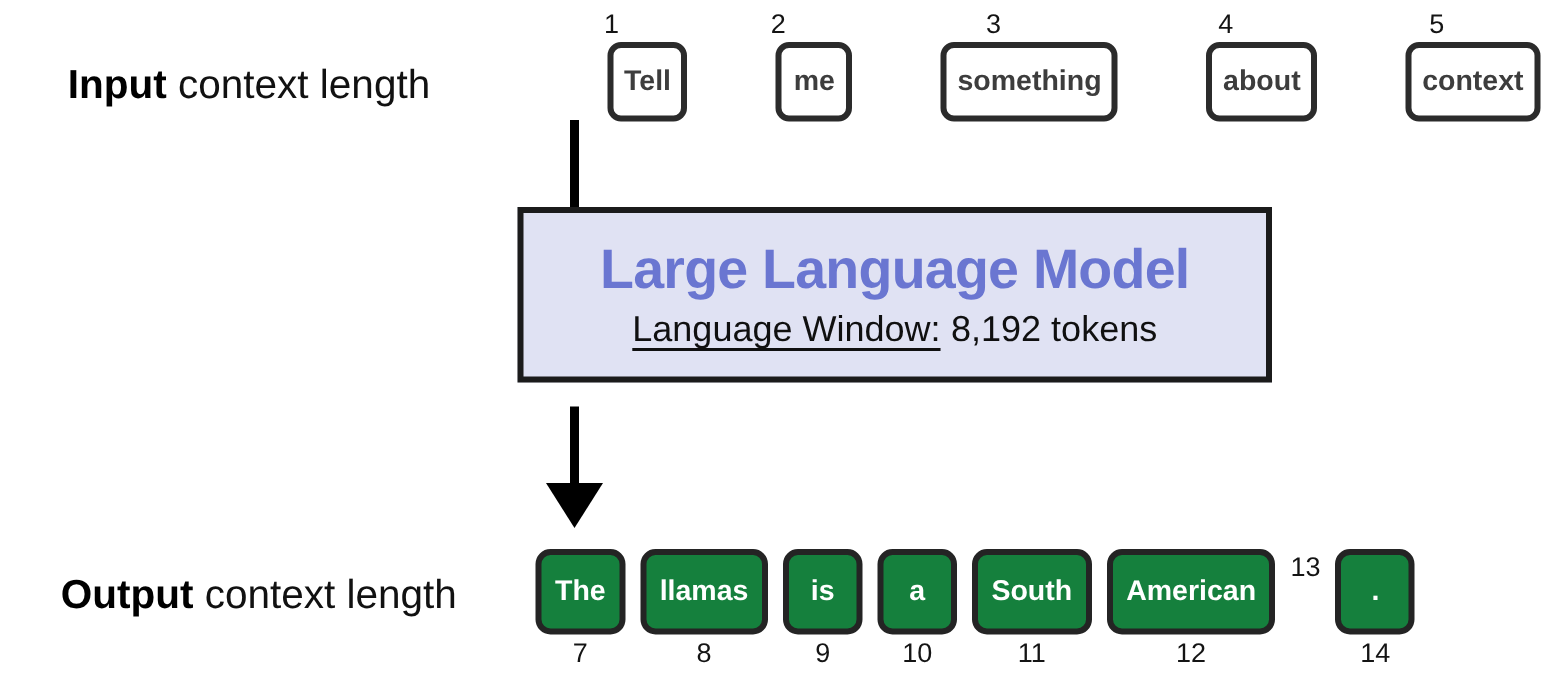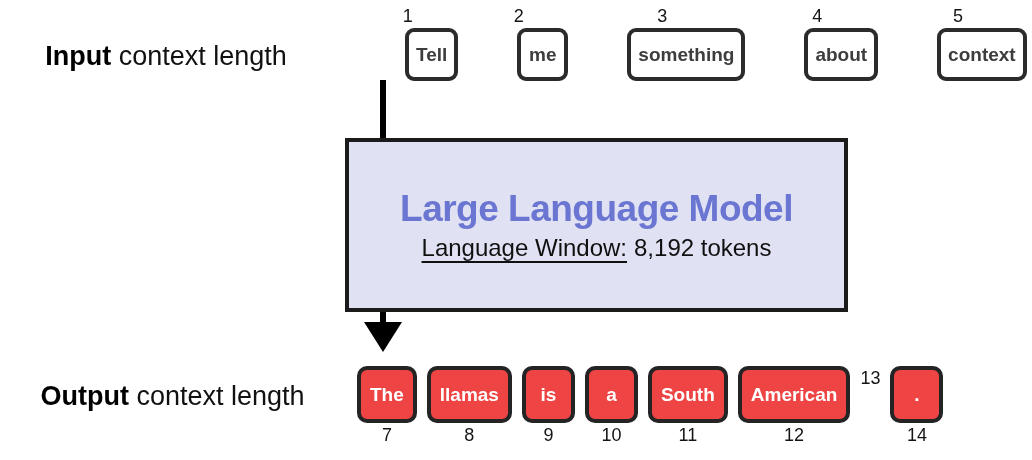--- a/index.html
+++ b/index.html
@@ -22,26 +22,26 @@
   .token-box {
     box-sizing:border-box; display:flex; align-items:center; justify-content:center;
     font-weight:700; font-size:19px; white-space:nowrap;
   }
   .token-box.input {
     height:53px; min-width:51px; padding:0 7px;
     border:4px solid #2b2b2b; border-radius:9px; background:#fff; color:#3d3d3d;margin-left:48px;
   }
   .token-box.output {
     height:57px; min-width:53px; padding:0 9px;
-    border:4px solid #242424; border-radius:10px; background:#ef4444; color:#ffffff;
+    border:4px solid #242424; border-radius:10px; background:#15803d; color:#ffffff;
   }
 
   
   .llm-box {
-    position:absolute; left:345px; top:138px; width:503px; height:174px;
+    position:absolute; left:345px; top:138px; width:503px; height:117px;
     box-sizing:border-box; background:#e0e2f3; border:4px solid #1b1b1b;
     display:flex; flex-direction:column; align-items:center; justify-content:center;
   }
   .llm-title { font-size:37px; font-weight:700; color:#6a76d1; letter-spacing:-0.5px; line-height:1.15; }
   .llm-sub { font-size:24px; color:#101010; margin-top:4px; }
   .llm-sub .underlined { text-decoration:underline; text-decoration-thickness:2px; text-underline-offset:5px; }
   .llm-sub .cw-value { font-weight:400; margin-left:7px; }
 
   
   .arrow-line { position:absolute; left:380px; width:6px; background:#000; }

